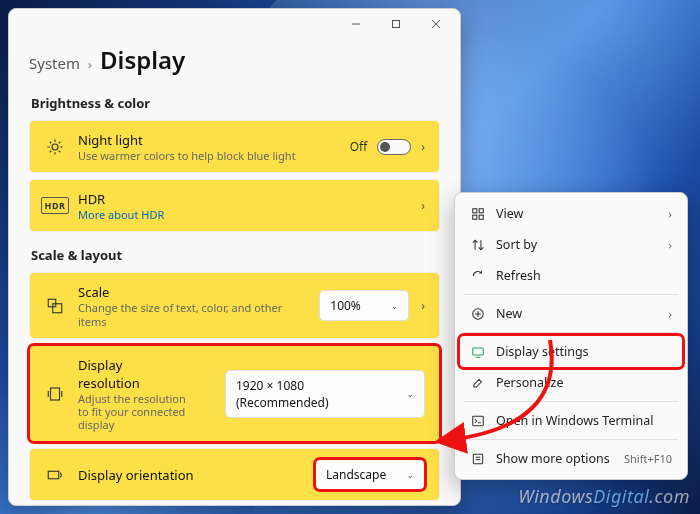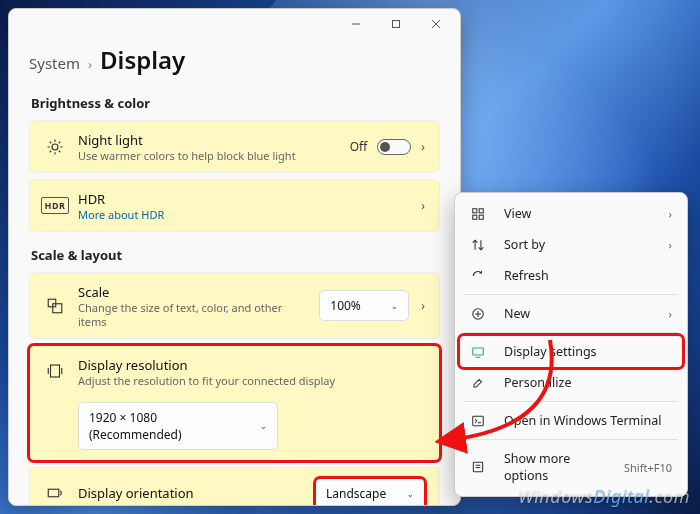--- a/index.html
+++ b/index.html
@@ -34,50 +34,50 @@
   .titlebar { height: 30px; display: flex; justify-content: flex-end; align-items: center; gap: 0; padding-right: 4px;}
   .titlebar-btn { width: 40px; height: 28px; display: flex; align-items: center; justify-content: center; color: #444; font-size: 11px;}
   .titlebar-btn svg { width: 10px; height: 10px; stroke: #555; stroke-width: 1; fill: none;}
   .content { padding: 0 20px; overflow: hidden; flex: 1; position: relative;}
   .breadcrumb { display: flex; align-items: baseline; gap: 8px; margin: 4px 0 18px 0;}
   .breadcrumb .parent { font-size: 15px; color: #555; }
   .breadcrumb .sep { font-size: 13px; color: #888;}
   .breadcrumb .current { font-size: 24px; font-weight: 600; color: #111;}
   .section-header { font-size: 13px; font-weight: 700; color: #222; margin: 0 0 8px 2px;}
   .card {
-    border: 1px solid #eee; background: #fef9c3; border-radius: 5px;
+    border: 1px solid #eee; background: #fde047; border-radius: 5px;
     display: flex; align-items: center; padding: 10px 14px; margin-bottom: 6px; gap: 12px;
   }
   .card .icon-slot { width: 22px; display: flex; justify-content: center; color: #333;}
   .card .text-slot { flex: 1; min-width: 0;}
   .card .title { font-size: 13px; color: #111; }
   .card .sub { font-size: 11px; color: #666; line-height: 1.2;}
   .card .sub a { color: #0067c0; text-decoration: none;}
   .right-ctrl { display: flex; align-items: center; gap: 10px; font-size: 12px; color: #333;}
   .toggle { width: 34px; height: 16px; border: 1px solid #666; border-radius: 10px; position: relative; background: #fafafa;}
   .toggle::after { content: ""; width: 10px; height: 10px; border-radius: 50%; background: #555; position: absolute; left: 2px; top: 2px;}
   .chev { font-size: 12px; color: #555;}
   .select-box {
     border: 1px solid #ddd; background: #fdfdfd; border-radius: 5px; padding: 6px 10px;
     font-size: 12px; color: #111; display: flex; align-items: center; justify-content: space-between; gap: 8px;
   }
   .select-box .dd { font-size: 9px; color: #555;}
-  .card-complex { flex-direction: column; align-items: stretch; gap: 15px;}
+  .card-complex { align-items: stretch; gap: 4px;}
   .card-complex .row { display: flex; align-items: center; gap: 12px;}
   .hdr-badge { font-size: 9px; font-weight: 700; border: 1px solid #555; padding: 1px 3px; border-radius: 2px; letter-spacing: 0.5px;}
   .scale-section { margin-top: 14px;}
   .redbox { outline: 3px solid #e11; outline-offset: -1px;}
   
   .context-menu {
     position: absolute; left: 454px; top: 192px; width: 234px;
     background: #fafafa; border: 1px solid #ccc; border-radius: 8px;
     padding: 5px; box-shadow: 0 8px 24px rgba(0,0,0,0.3);
     display: flex; flex-direction: column;
   }
-  .cm-item { display: flex; align-items: center; gap: 18px; padding: 7px 10px; font-size: 12.5px; color: #222; border-radius: 4px;}
+  .cm-item { display: flex; align-items: center; gap: 10px; padding: 7px 10px; font-size: 12.5px; color: #222; border-radius: 4px;}
   .cm-item .ci-icon { width: 16px; display: flex; justify-content: center; color: #333;}
   .cm-item .ci-label { flex: 1;}
   .cm-item .ci-tail { font-size: 11px; color: #666;}
   .cm-sep { height: 1px; background: #e2e2e2; margin: 3px 4px;}
   .cm-item.hl { outline: 3px solid #e11; outline-offset: 0px;}
   
   .arrow { position: absolute; left: 435px; top: 335px; pointer-events: none;}
   .watermark { position: absolute; right: 10px; bottom: 6px; font-size: 18px; font-style: italic; font-weight: 400; color: rgba(255,255,255,0.6); letter-spacing: 0.5px; text-shadow: 0 1px 2px rgba(0,0,0,0.3);}
   .watermark span.d { color: rgba(120,190,255,0.8);}
 </style>

